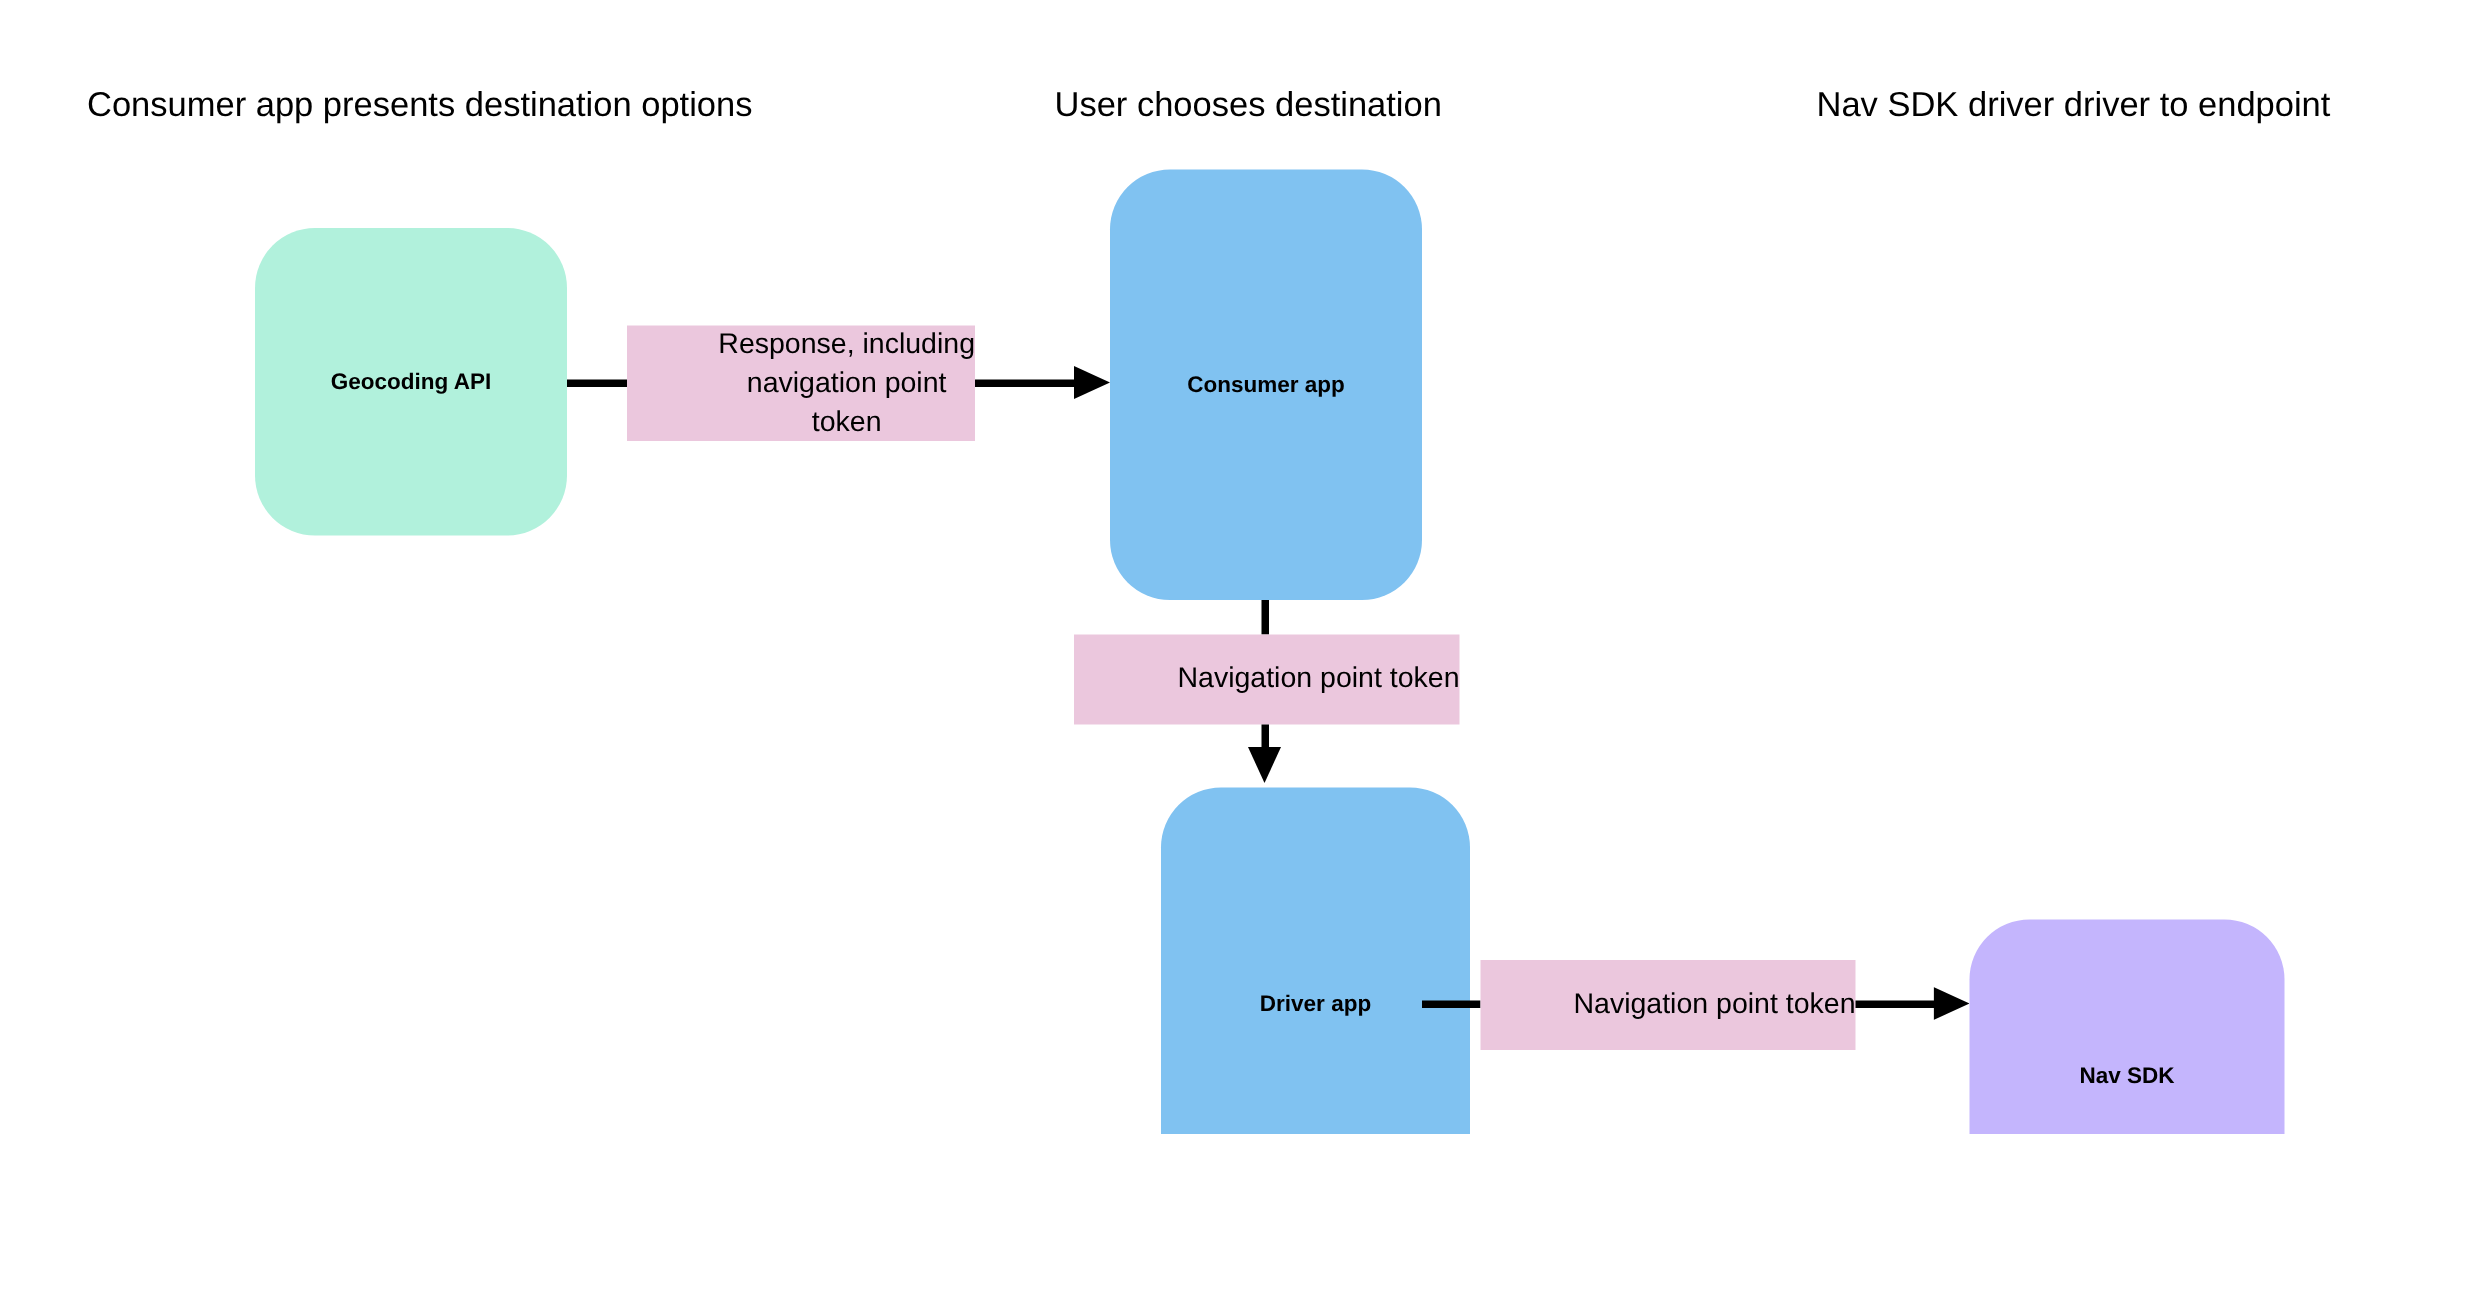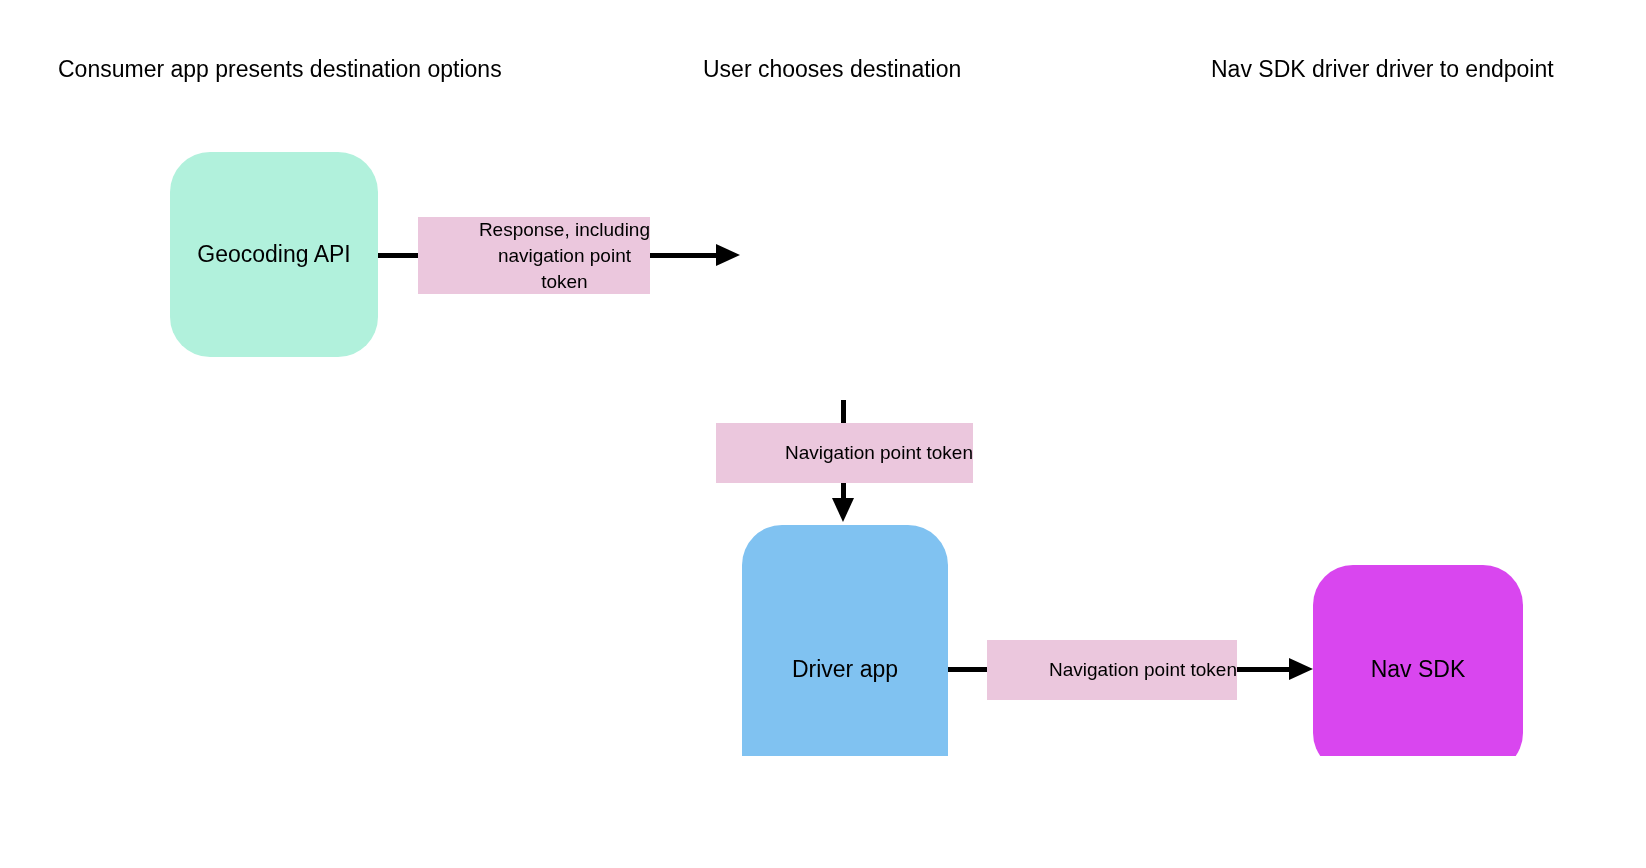--- a/index.html
+++ b/index.html
@@ -29,22 +29,22 @@
 
   .node {
     position: absolute;
     border-radius: 40px;
     display: flex;
     align-items: center;
     justify-content: center;
     text-align: center;
   }
   .node .node-label {
-    font-size: 23px;
-    font-weight: 400;
+    font-size: 15px;
+    font-weight: 700;
     color: #000000;
     white-space: nowrap;
   }
   .node-geocoding { left: 170px; top: 152px; width: 208px; height: 205px; }
   .node-consumer  { left: 740px; top: 113px; width: 208px; height: 287px; }
   .node-driver    { left: 742px; top: 525px; width: 206px; height: 288px; }
   .node-navsdk    { left: 1313px; top: 565px; width: 210px; height: 208px; }
 
   .edge-label {
     position: absolute;
@@ -82,26 +82,29 @@
 <div class="canvas" style="background: rgb(255, 255, 255);">
 
   <div class="step-header header-1">Consumer app presents destination options</div>
   <div class="step-header header-2">User chooses destination</div>
   <div class="step-header header-3">Nav SDK driver driver to endpoint</div>
 
   <div class="node node-geocoding" style="background: rgb(177, 241, 220);">
     <span class="node-label">Geocoding API</span>
   </div>
 
+  <div class="node node-consumer" style="background: rgb(128, 194, 241);">
+    <span class="node-label">Consumer app</span>
+  </div>
 
-  <div class="node node-driver" style="background: rgb(128, 194, 241);">
+  <div class="node node-driver" style="background: rgb(128, 194, 241); margin-left: 32px;">
     <span class="node-label">Driver app</span>
   </div>
 
-  <div class="node node-navsdk" style="background: #d946ef;">
+  <div class="node node-navsdk" style="background: #c4b5fd; margin-top: 48px;">
     <span class="node-label">Nav SDK</span>
   </div>
 
   <div class="edge-line line-e1a" style="background: rgb(0, 0, 0);"></div>
   <div class="edge-label label-response" style="background: rgb(235, 199, 221);">
     <span class="lines">Response, including
 navigation point
 token</span>
   </div>
   <div class="edge-line line-e1b" style="background: rgb(0, 0, 0);"></div>

